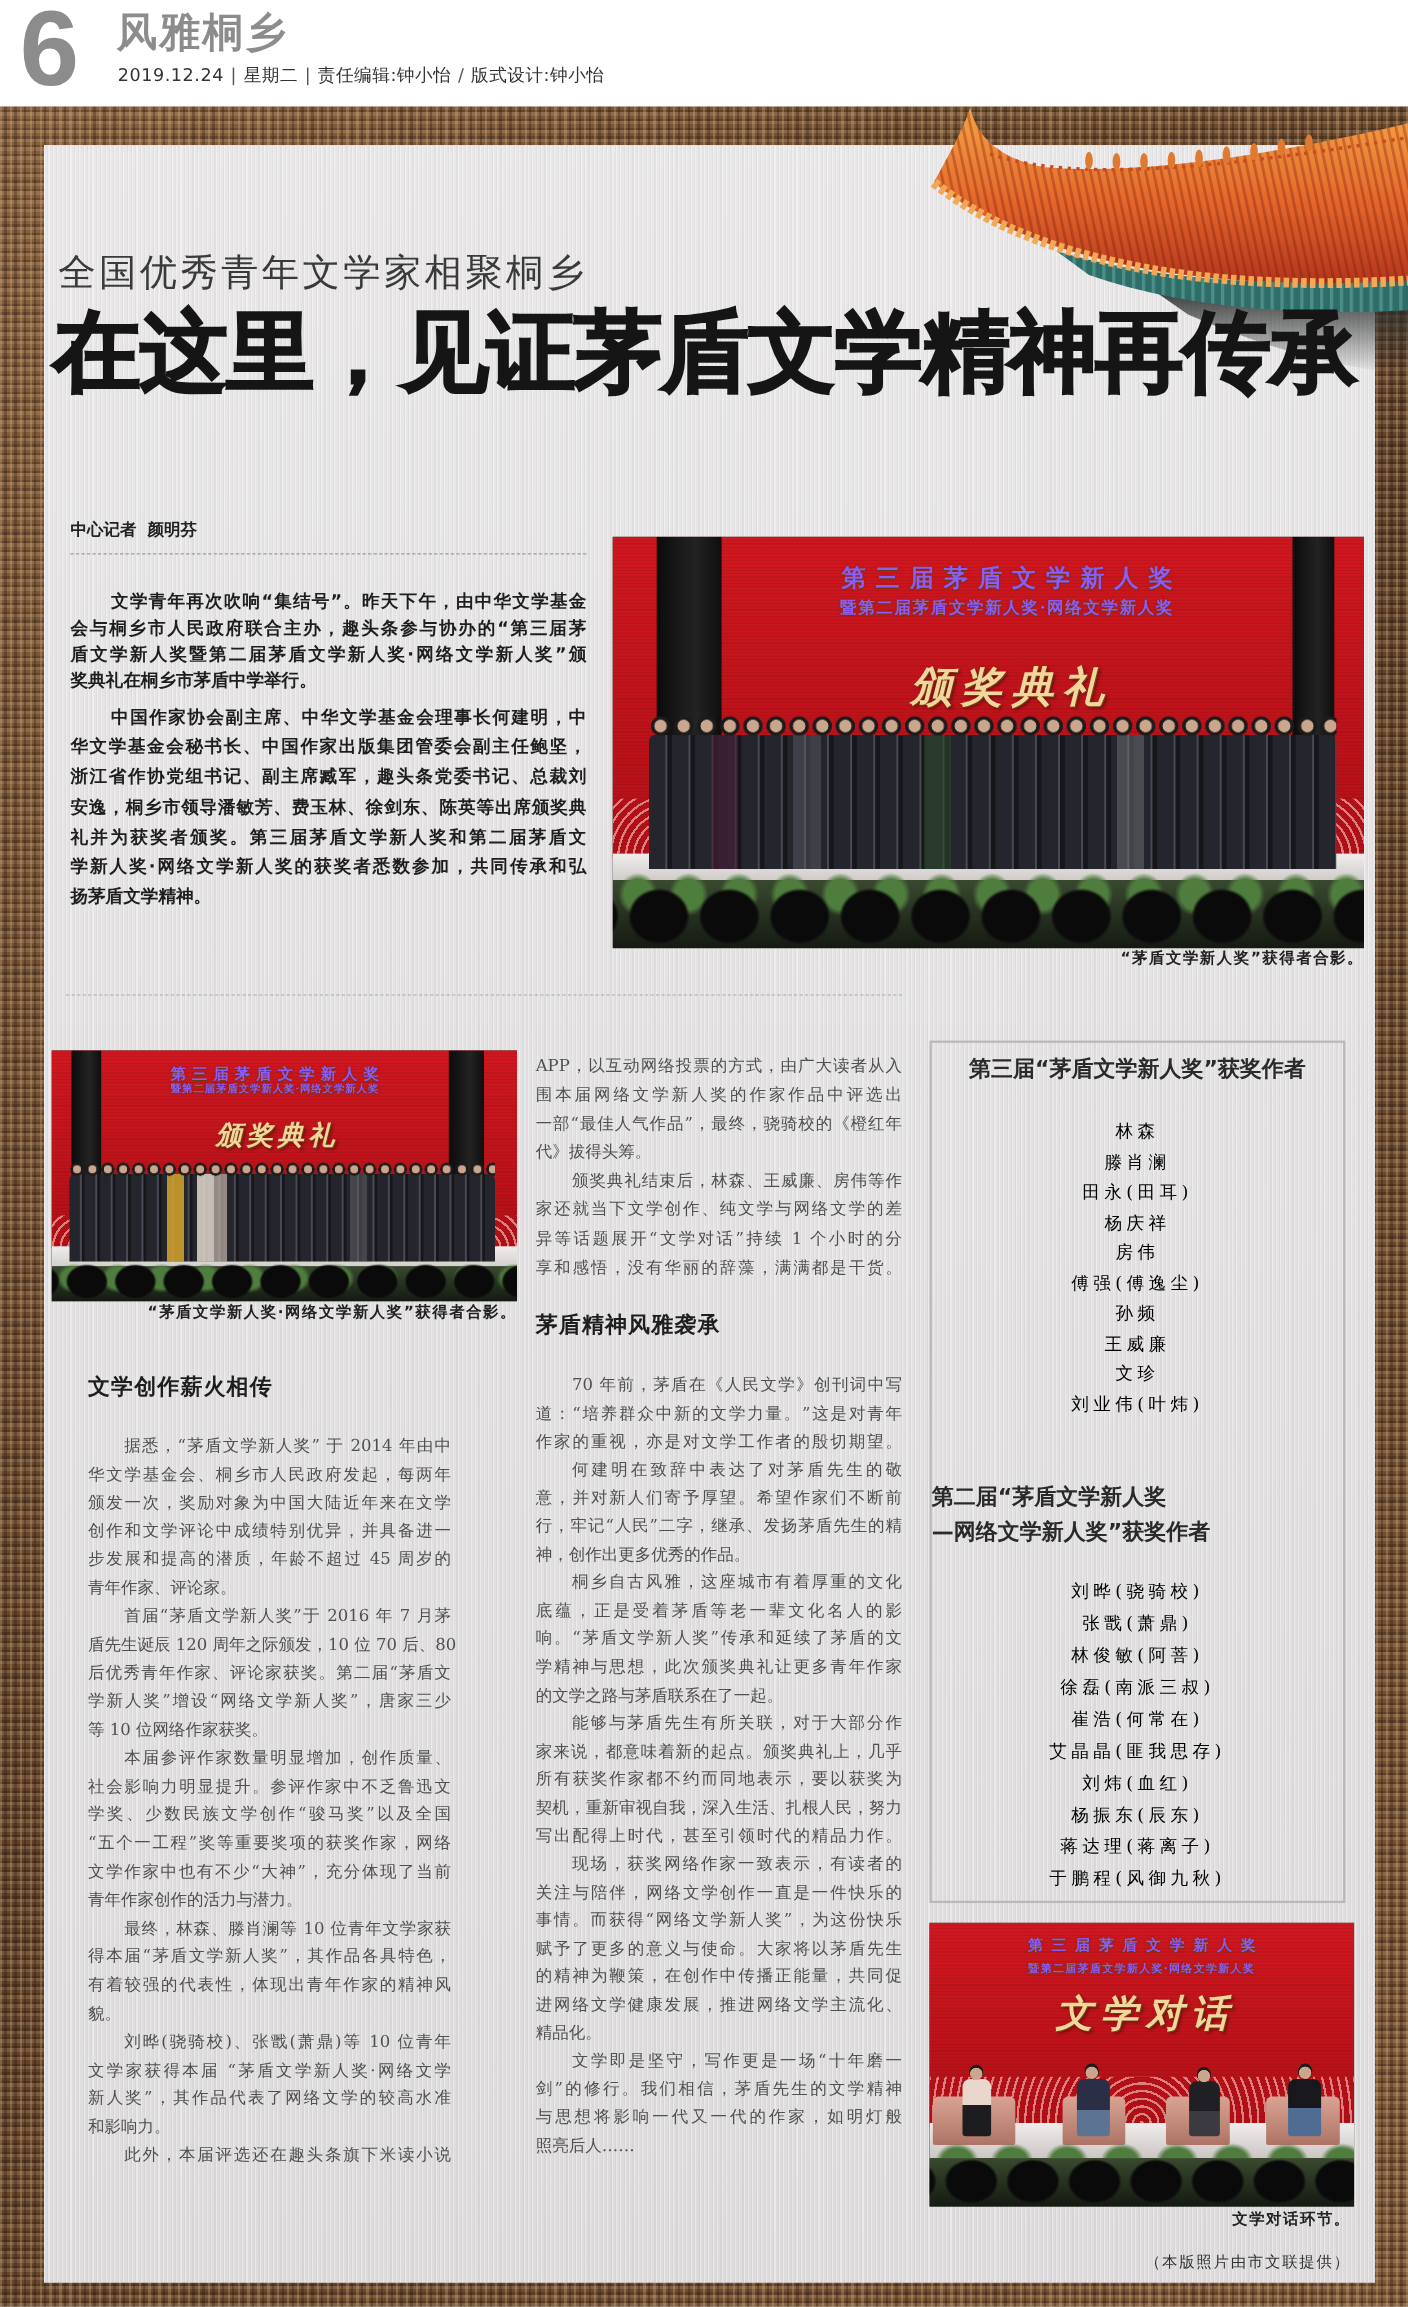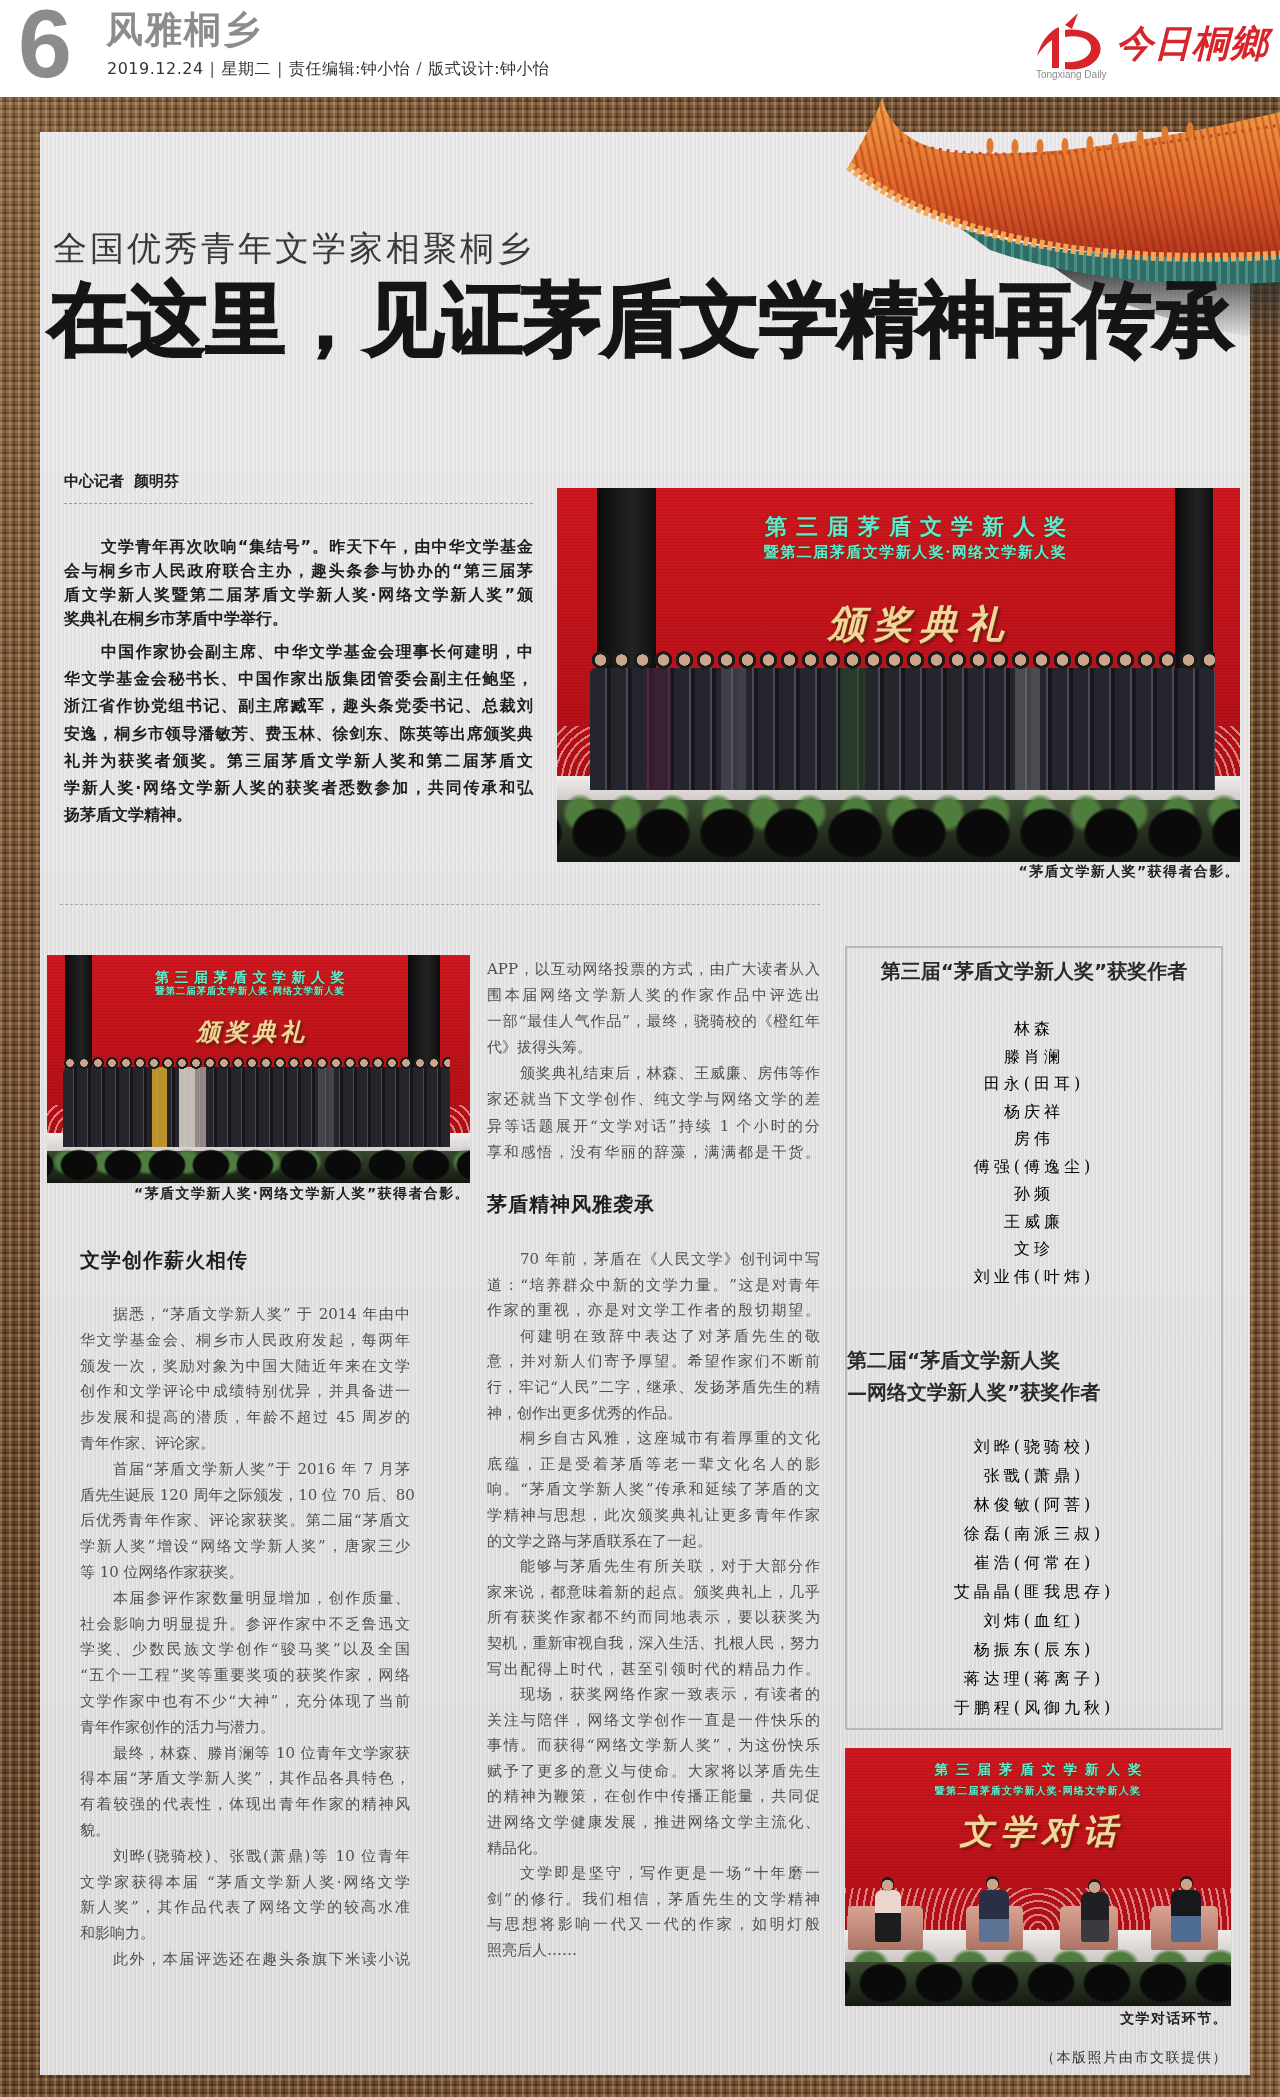--- a/index.html
+++ b/index.html
@@ -64,21 +64,21 @@
 .box .bt2{position:absolute;left:0;width:100%;top:396px;font-size:20px;color:#2a2a2a;font-weight:600;}
 .box .bt2 div{height:32px;line-height:32px;white-space:nowrap;}
 .box .names2{top:484px;}
 .box .names2 div{height:29px;line-height:29px;}
 
 
 .photo{position:absolute;overflow:hidden;background:#1b1b1b;}
 .photo .bd{position:absolute;left:0;top:0;width:100%;background-color:#c5121b;
  background-image:repeating-linear-gradient(0deg,rgba(0,0,0,.07) 0 1px,rgba(0,0,0,0) 1px 3px),linear-gradient(180deg,#d0171f,#b10f17);}
 .photo .pillar{position:absolute;top:0;background:linear-gradient(90deg,#0b0b0b,#232323 60%,#0e0e0e);}
-.photo .bt{position:absolute;text-align:center;white-space:nowrap;font-family:"DejaVu Serif",serif;font-weight:bold;color:#5eead4;text-shadow:0 1px 0 #6b3a0a,0 0 2px #7a2a00;}
+.photo .bt{position:absolute;text-align:center;white-space:nowrap;font-family:"DejaVu Serif",serif;font-weight:bold;color:#8b5cf6;text-shadow:0 1px 0 #6b3a0a,0 0 2px #7a2a00;}
 .photo .ev{color:#f2d79c;font-style:italic;text-shadow:1px 1px 0 #7a3b10,2px 2px 3px rgba(0,0,0,.45);}
 .photo .cloud{position:absolute;background-image:repeating-radial-gradient(circle at 50% 100%,rgba(255,222,210,.55) 0 2px,rgba(0,0,0,0) 2px 7px);}
 .photo .floor{position:absolute;left:0;width:100%;background:linear-gradient(180deg,#f0edec,#cbc6c4);}
 .photo .heads{position:absolute;background-image:radial-gradient(circle closest-side,#caa68c 0 52%,#1b1b1b 56% 82%,rgba(0,0,0,0) 86%);background-repeat:repeat-x;}
 .photo .bodies{position:absolute;border-radius:6px 6px 0 0;
  background-image:
   linear-gradient(90deg,rgba(0,0,0,0) 0 9%,rgba(70,30,55,.6) 9% 13%,rgba(0,0,0,0) 13% 21%,rgba(95,95,105,.45) 21% 25%,rgba(0,0,0,0) 25% 40%,rgba(45,75,45,.55) 40% 44%,rgba(0,0,0,0) 44% 68%,rgba(120,120,125,.45) 68% 72%,rgba(0,0,0,0) 72%),
   repeating-linear-gradient(90deg,#25252d 0 70%,#4a4a55 70% 80%,#17171b 80% 100%);
  background-size:100% 100%,var(--hw) 100%;}
 .photo .aud{position:absolute;left:0;width:100%;bottom:0;background:linear-gradient(180deg,#39492f,#141a12);}
@@ -134,29 +134,20 @@
 </style>
 </head>
 <body>
 
 <div class="page">
 
   <div class="abs page-num">6</div>
   <div class="abs section-title">风雅桐乡</div>
   <div class="abs dateline">
     <span>2019.12.24</span><span class="sep">|</span><span>星期二</span><span class="sep">|</span><span>责任编辑:钟小怡</span><span class="sep">/</span><span>版式设计:钟小怡</span>
-  </div>
-  <div class="abs logo">
-    <svg class="logo-mark" width="74" height="62" viewBox="0 0 74 62">
-      <path d="M3 44 C 7 30, 14 20, 25 15 L 25 56 L 18 56 L 18 28 C 12 32, 7 38, 3 44 Z" fill="#d7252a"></path>
-      <path d="M31 13 L 44 1 L 38 17 Z" fill="#d7252a"></path>
-      <path d="M31 18 C 55 15, 70 28, 66 41 C 62 54, 47 59, 31 57 L 31 50 C 44 51, 56 46, 57 37 C 58 28, 47 22, 31 25 Z" fill="#d7252a"></path>
-    </svg>
-    <div class="logo-name">今日桐鄉</div>
-    <div class="logo-en">Tongxiang Daily</div>
   </div>
 
   <div class="abs frame"></div>
   <div class="abs paper"></div>
 
   <svg class="abs roof" viewBox="0 0 440 260" width="440" height="260">
     <defs>
       <linearGradient id="tileG" x1="0" y1="0" x2="0" y2="1">
         <stop offset="0" stop-color="#f6a445"></stop>
         <stop offset="0.55" stop-color="#e4652b"></stop>

